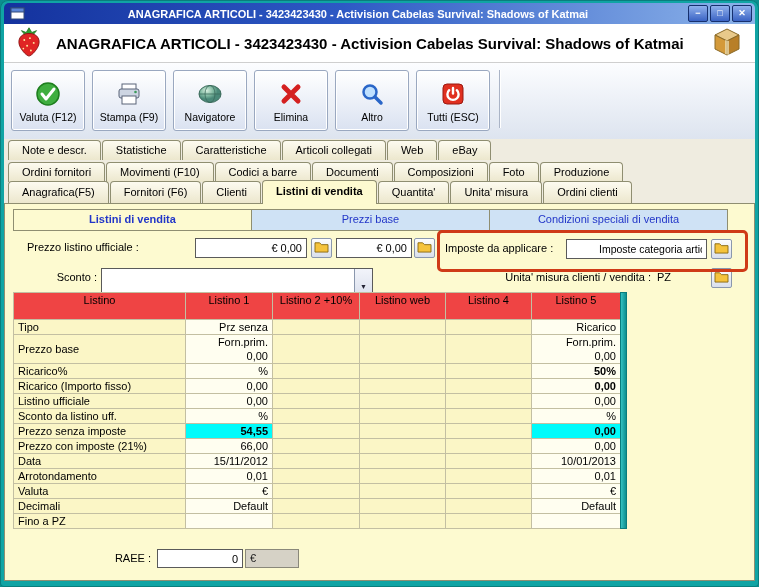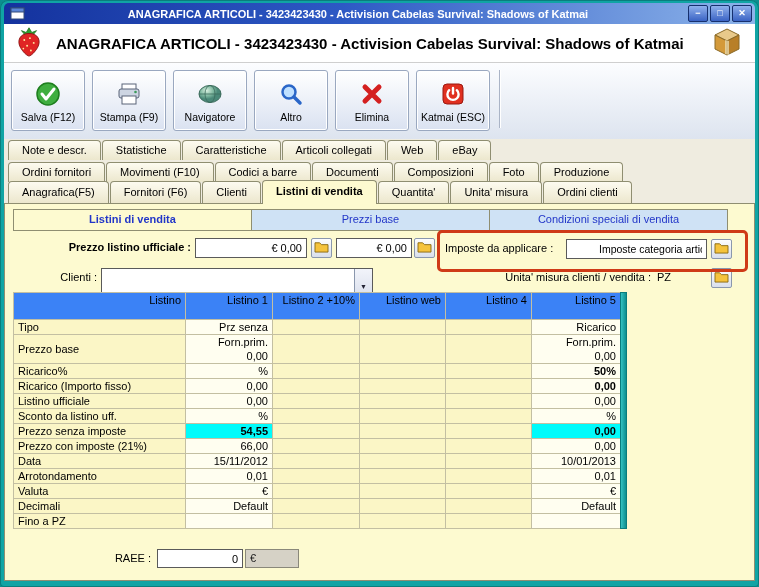--- a/index.html
+++ b/index.html
@@ -79,21 +79,21 @@
     border:3px solid #cf3a17;border-radius:5px;pointer-events:none;z-index:5;}
 
   
   .tablewrap{position:absolute;left:8px;top:88px;}
   table.grid{border-collapse:collapse;table-layout:fixed;font-size:11px;border:1px solid #7d7b5e;}
   .grid td{border:1px solid #c3bfa2;padding:0 4px;height:15px;line-height:14px;
     overflow:hidden;white-space:nowrap;box-sizing:border-box;}
   .grid .lbl{background:#fbf6c6;text-align:left;color:#000;}
   .grid .cell{text-align:right;background:#fbf6c6;color:#000;}
   .grid .v1,.grid .v5{background:#fffef0;}
-  .grid .hrow td{height:27px;vertical-align:top;text-align:right;background:#3b82f6;}
+  .grid .hrow td{height:27px;vertical-align:top;text-align:center;background:#ef4444;}
   .grid .cyan{background:#00fbfb;}
   .grid .b{font-weight:bold;}
   .tscroll{position:absolute;left:607px;top:0;width:7px;height:100%;
     background:linear-gradient(90deg,#35c2c2,#0f8f8f);border:1px solid #0a7d7d;box-sizing:border-box;cursor:pointer;}
 
   
   .graybox{position:absolute;height:19px;background:#d6d2c6;border:1px solid #8a887a;
     font-size:11px;padding:2px 4px;box-sizing:border-box;color:#222;}
 </style>
 </head>
@@ -142,21 +142,21 @@
 
   <div class="toolbar">
     <div class="tsep"></div>
   <div class="tbtn">
         <span class="ticon">
           <svg width="26" height="26" viewBox="0 0 26 26">
             <circle cx="13" cy="13" r="11" fill="#3fae3f" stroke="#1e7e1e" stroke-width="1.5"></circle>
             <polyline points="7,13 11,18 19,8" stroke="#fff" stroke-width="3" fill="none" stroke-linecap="round" stroke-linejoin="round"></polyline>
           </svg>
         </span>
-        <span class="tlabel">Salva (F12)</span>
+        <span class="tlabel">Valuta (F12)</span>
       </div>
       <div class="tbtn">
         <span class="ticon">
           <svg width="26" height="26" viewBox="0 0 26 26">
             <rect x="6" y="3" width="14" height="6" fill="#fff" stroke="#5a6478"></rect>
             <rect x="3" y="8" width="20" height="9" rx="2" fill="#cdd5e2" stroke="#5a6478"></rect>
             <circle cx="19.5" cy="11" r="1.3" fill="#3a9a5a"></circle>
             <rect x="6" y="15" width="14" height="8" fill="#fff" stroke="#5a6478"></rect>
           </svg>
         </span>
@@ -175,43 +175,43 @@
             <ellipse cx="13" cy="13" rx="11" ry="8.5" fill="url(#navg)" stroke="#3a6a5a"></ellipse>
             <ellipse cx="13" cy="13" rx="5" ry="8.5" fill="none" stroke="#3a6a5a" stroke-width="0.8"></ellipse>
             <line x1="2" y1="13" x2="24" y2="13" stroke="#3a6a5a" stroke-width="0.8"></line>
           </svg>
         </span>
         <span class="tlabel">Navigatore</span>
       </div>
       <div class="tbtn">
         <span class="ticon">
           <svg width="26" height="26" viewBox="0 0 26 26">
+            <path d="M6 6 L20 20 M20 6 L6 20" stroke="#d42020" stroke-width="5" stroke-linecap="round"></path>
+          </svg>
+        </span>
+        <span class="tlabel">Elimina</span>
+      </div>
+      <div class="tbtn">
+        <span class="ticon">
+          <svg width="26" height="26" viewBox="0 0 26 26">
             <circle cx="11" cy="11" r="6.5" fill="#bfe0ff" stroke="#2a66c8" stroke-width="2.5"></circle>
             <line x1="16" y1="16" x2="22" y2="22" stroke="#2a66c8" stroke-width="3.5" stroke-linecap="round"></line>
           </svg>
         </span>
         <span class="tlabel">Altro</span>
-      </div>
-      <div class="tbtn">
-        <span class="ticon">
-          <svg width="26" height="26" viewBox="0 0 26 26">
-            <path d="M6 6 L20 20 M20 6 L6 20" stroke="#d42020" stroke-width="5" stroke-linecap="round"></path>
-          </svg>
-        </span>
-        <span class="tlabel">Elimina</span>
       </div>
       <div class="tbtn">
         <span class="ticon">
           <svg width="26" height="26" viewBox="0 0 26 26">
             <rect x="3" y="3" width="20" height="20" rx="4" fill="#e03020" stroke="#9a1810"></rect>
             <path d="M13 7 L13 12.5" stroke="#fff" stroke-width="2.4" stroke-linecap="round"></path>
             <path d="M9.2 9.2 A5.6 5.6 0 1 0 16.8 9.2" stroke="#fff" stroke-width="2.4" fill="none" stroke-linecap="round"></path>
           </svg>
         </span>
-        <span class="tlabel">Katmai (ESC)</span>
+        <span class="tlabel">Tutti (ESC)</span>
       </div>
     </div>
 
   <div class="tabsarea">
     <div class="tabrow">
         <div class="tab">Note e descr.</div>
         <div class="tab">Statistiche</div>
         <div class="tab">Caratteristiche</div>
         <div class="tab">Articoli collegati</div>
         <div class="tab">Web</div>
@@ -238,21 +238,21 @@
   </div>
 
   <div class="content">
 
     <div class="inner-tabs">
         <div class="tab sel">Listini di vendita</div>
         <div class="tab">Prezzi base</div>
         <div class="tab">Condizioni speciali di vendita</div>
       </div>
 
-    <span class="flabel" style="left:22px;top:37px;width:164px;text-align:right;font-weight:bold;">Prezzo listino ufficiale :</span>
+    <span class="flabel" style="left:22px;top:37px;width:164px;">Prezzo listino ufficiale :</span>
     <input class="tfield right" style="left: 190px; top: 34px; width: 112px;" value="€ 0,00">
     <span class="fbtn" style="left:306px;top:34px;">
       <span><svg width="15" height="13" viewBox="0 0 16 14">
             <path d="M1 3 h5 l2 2 h7 v8 h-14 z" fill="#f5c33c" stroke="#8a6a10"></path>
           </svg></span>
     </span>
     <input class="tfield right" style="left: 331px; top: 34px; width: 76px;" value="€ 0,00">
     <span class="fbtn" style="left:409px;top:34px;">
       <span><svg width="15" height="13" viewBox="0 0 16 14">
             <path d="M1 3 h5 l2 2 h7 v8 h-14 z" fill="#f5c33c" stroke="#8a6a10"></path>
@@ -261,21 +261,21 @@
 
     <span class="flabel" style="left:440px;top:38px;width:118px;">Imposte da applicare :</span>
     <input class="tfield" style="left: 561px; top: 35px; width: 141px; font-size: 10.5px; padding-left: 32px;" value="Imposte categoria articolo">
     <span class="fbtn" style="left:706px;top:35px;">
       <span><svg width="15" height="13" viewBox="0 0 16 14">
             <path d="M1 3 h5 l2 2 h7 v8 h-14 z" fill="#f5c33c" stroke="#8a6a10"></path>
           </svg></span>
     </span>
     <div class="annotation"></div>
 
-    <span class="flabel" style="left:22px;top:67px;width:70px;text-align:right;">Clienti :</span>
+    <span class="flabel" style="left:22px;top:67px;width:70px;text-align:right;">Sconto :</span>
     <div class="dropdown" style="left:96px;top:64px;width:272px;">
       <span class="dd-text">Tutti i listini</span>
       <span class="dd-btn">▼</span>
     </div>
     <span class="flabel" style="left:446px;top:67px;width:200px;text-align:right;">Unita' misura clienti / vendita :</span>
     <span class="flabel" style="left:652px;top:67px;width:30px;">PZ</span>
     <span class="fbtn" style="left:706px;top:64px;">
       <span><svg width="15" height="13" viewBox="0 0 16 14">
             <path d="M1 3 h5 l2 2 h7 v8 h-14 z" fill="#f5c33c" stroke="#8a6a10"></path>
           </svg></span>

